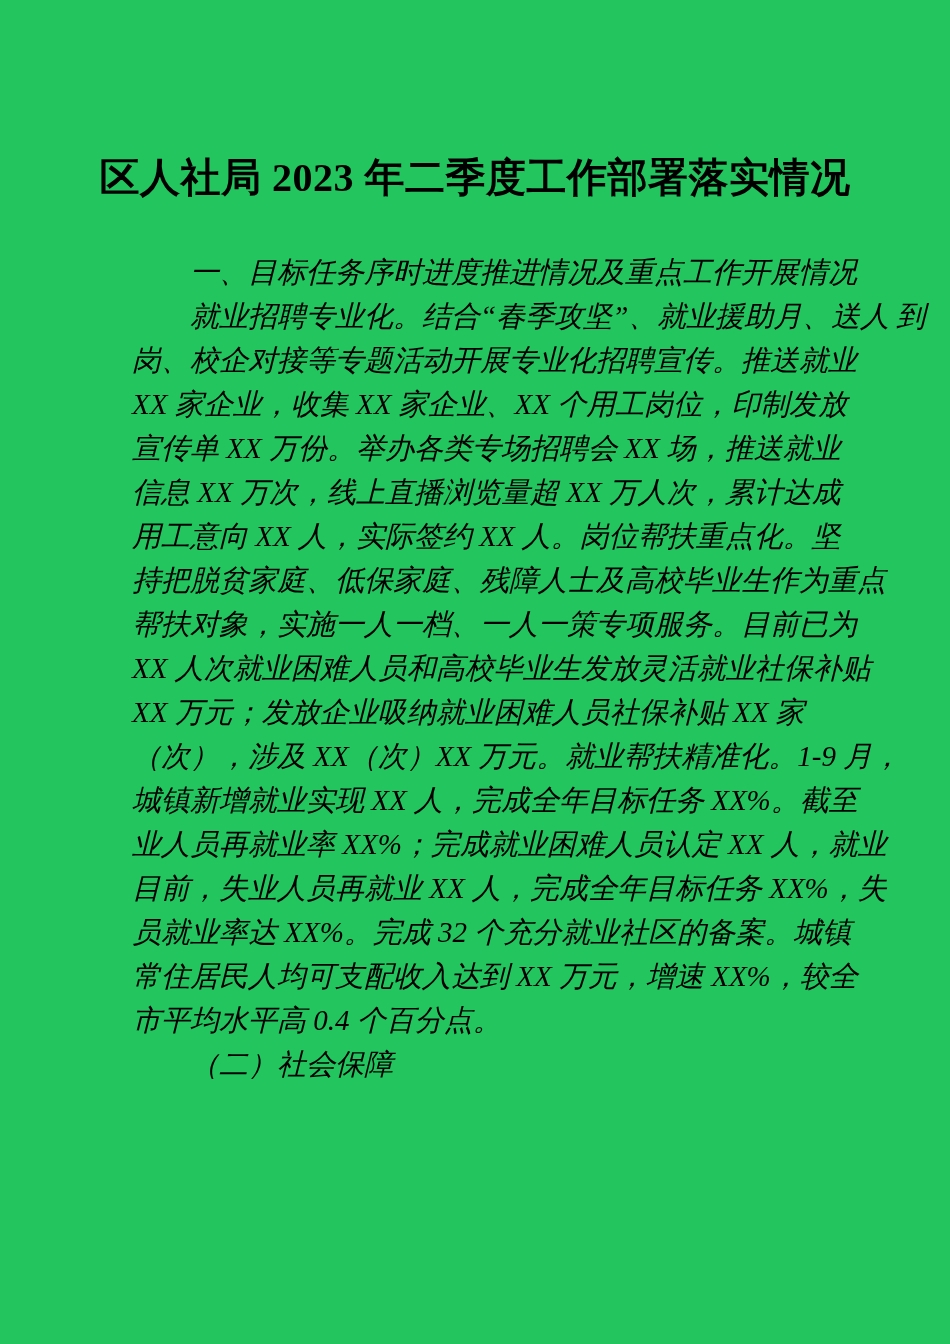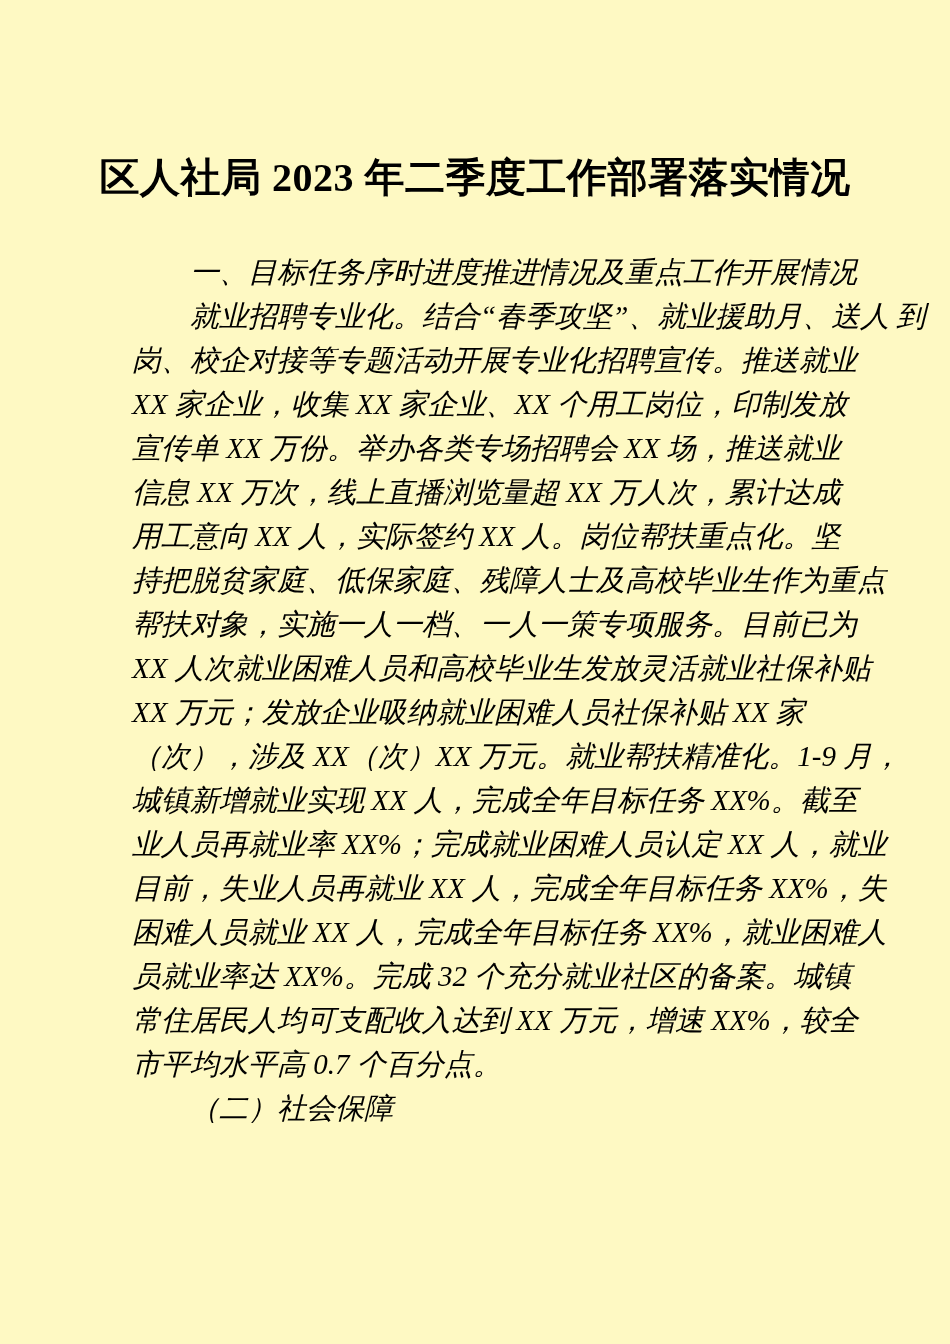--- a/index.html
+++ b/index.html
@@ -1,20 +1,20 @@
 <!DOCTYPE html>
 <html><head>
 <meta charset="utf-8">
 <style>
   html, body { margin: 0; padding: 0; background: #ffffff; }
   .page {
     position: relative;
     width: 950px;
     height: 1344px;
-    background: #fef9c3;
+    background: #22c55e;
     overflow: hidden;
     font-family: "Liberation Serif", "DejaVu Serif", serif;
     color: #000000;
   }
   .doc-title {
     position: absolute;
     top: 150px;
     left: 0;
     width: 100%;
     margin: 0;
@@ -50,19 +50,18 @@
       <div class="line">信息 XX 万次，线上直播浏览量超 XX 万人次，累计达成</div>
       <div class="line">用工意向 XX 人，实际签约 XX 人。岗位帮扶重点化。坚</div>
       <div class="line">持把脱贫家庭、低保家庭、残障人士及高校毕业生作为重点</div>
       <div class="line">帮扶对象，实施一人一档、一人一策专项服务。目前已为</div>
       <div class="line">XX 人次就业困难人员和高校毕业生发放灵活就业社保补贴</div>
       <div class="line">XX 万元；发放企业吸纳就业困难人员社保补贴 XX 家</div>
       <div class="line">（次），涉及 XX（次）XX 万元。就业帮扶精准化。1-9 月，</div>
       <div class="line">城镇新增就业实现 XX 人，完成全年目标任务 XX%。截至</div>
       <div class="line">业人员再就业率 XX%；完成就业困难人员认定 XX 人，就业</div>
       <div class="line">目前，失业人员再就业 XX 人，完成全年目标任务 XX%，失</div>
-      <div class="line">困难人员就业 XX 人，完成全年目标任务 XX%，就业困难人</div>
       <div class="line">员就业率达 XX%。完成 32 个充分就业社区的备案。城镇</div>
       <div class="line">常住居民人均可支配收入达到 XX 万元，增速 XX%，较全</div>
-      <div class="line">市平均水平高 0.7 个百分点。</div>
+      <div class="line">市平均水平高 0.4 个百分点。</div>
       <div class="line indent">（二）社会保障</div>
     </div>
 </div>
 
 </body></html>

